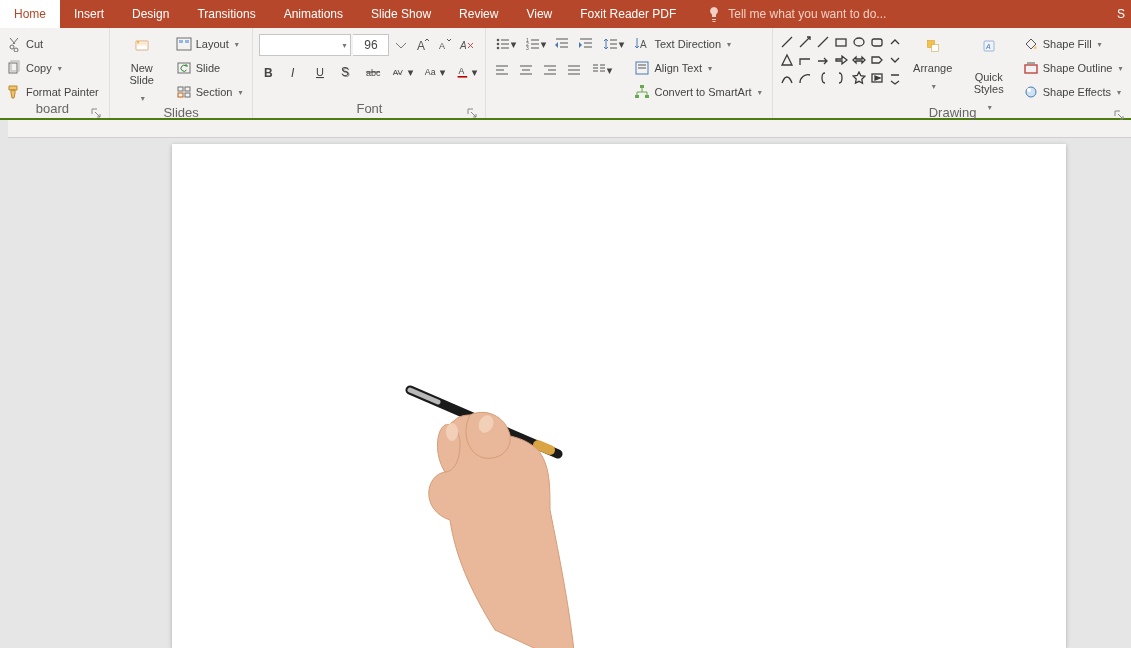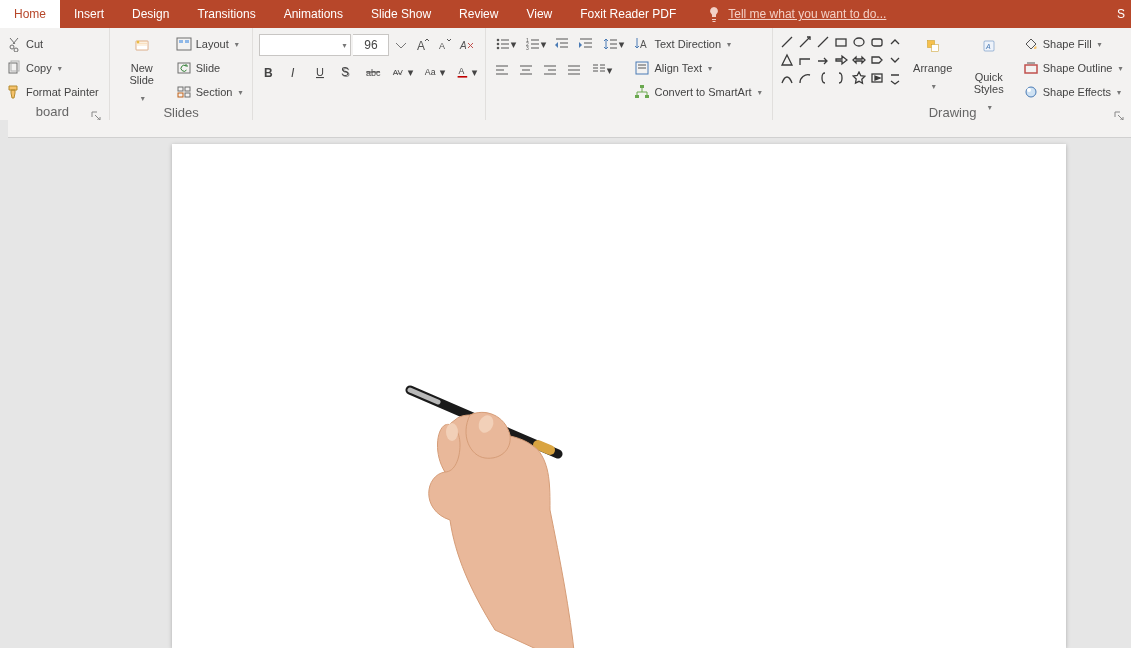--- a/index.html
+++ b/index.html
@@ -1,28 +1,28 @@
 <!DOCTYPE html>
 <html><head>
 <meta charset="utf-8">
 <style>
 * { margin: 0; padding: 0; box-sizing: border-box; font-family: "Segoe UI", Tahoma, sans-serif; }
 html, body { width: 1131px; height: 648px; overflow: hidden; background: #e6e6e6; }
 
 .tabs { height: 28px; background: #b7472a; display: flex; align-items: stretch; color: #fff; font-size: 12px; }
 .tab { padding: 0 14px; display: flex; align-items: center; cursor: pointer; white-space: nowrap; }
 .tab.active { background: #fff; color: #b7472a; }
-.tellme-wrap { display: flex; align-items: center; gap: 6px; padding-left: 16px; color: #f3d0c6; text-decoration: underline; }
+.tellme-wrap { display: flex; align-items: center; gap: 6px; padding-left: 16px; color: #f3d0c6; }
 .tellme-wrap svg { width: 14px; height: 14px; }
 .tellme { background: transparent; border: none; color: #f3d0c6; font-size: 12px; width: 220px; outline: none; }
 .tellme::placeholder { color: #f3d0c6; }
 .tabs .spacer { flex: 1; }
 .tabs .right { padding: 0 6px; display:flex; align-items:center; }
 
-.ribbon { height: 94px; background: #f3f2f1; border-bottom: 1px solid #4d7c0f; display: flex; font-size: 11px; color: #444; }
+.ribbon { height: 94px; background: #f3f2f1; border-bottom: 4px solid #4d7c0f; display: flex; font-size: 11px; color: #444; }
 .group { border-right: 1px solid #e1dfdd; padding: 2px 6px 0 6px; display: flex; flex-direction: column; }
 .group-body { flex: 1; display: flex; align-items: flex-start; gap: 4px; padding-top: 4px; }
 .group-label { position: relative; text-align: center; font-size: 13px; color: #666; height: 16px; line-height: 14px; }
 .group-label .launcher { position: absolute; right: 2px; bottom: 1px; width: 10px; height: 10px; color: #888; }
 
 .col { display: flex; flex-direction: column; gap: 4px; }
 .row { display: flex; align-items: center; gap: 2px; }
 .btn { display: flex; align-items: center; gap: 4px; padding: 2px 4px; border-radius: 2px; cursor: pointer; white-space: nowrap; }
 .btn.big { flex-direction: column; gap: 8px; width: 52px; height: 72px; justify-content: flex-start; padding-top: 4px; text-align: center; }
 .btn.big .biglabel { line-height: 12px; font-size: 11px; }
@@ -247,20 +247,25 @@
         <div class="sq w">
               <svg viewBox="0 0 20 16">
                 <text x="3" y="11" font-size="11" fill="#444">A</text>
                 <rect x="2" y="13" width="12" height="2" fill="#c00000"></rect>
               </svg>
               <span class="caret">▾</span>
             </div>
       </div>
     </div>
       </div>
+    <div class="group-label"><span>Font</span>
+      <span class="launcher"><svg viewBox="0 0 10 10">
+            <path d="M1 1h5M1 1v5M4 4l5 5M9 6v3H6" stroke="#888" fill="none"></path>
+          </svg></span>
+    </div>
   </div>
 
   <div class="group">
     <div class="group-body">
       <div class="col" style="gap:6px;">
         <div class="row" style="gap:4px;">
           <div class="sq w">
               <svg viewBox="0 0 16 16">
                 <circle cx="3" cy="4" r="1.3" fill="#555"></circle>
                 <line x1="6" y1="4" x2="14" y2="4" stroke="#555"></line>

